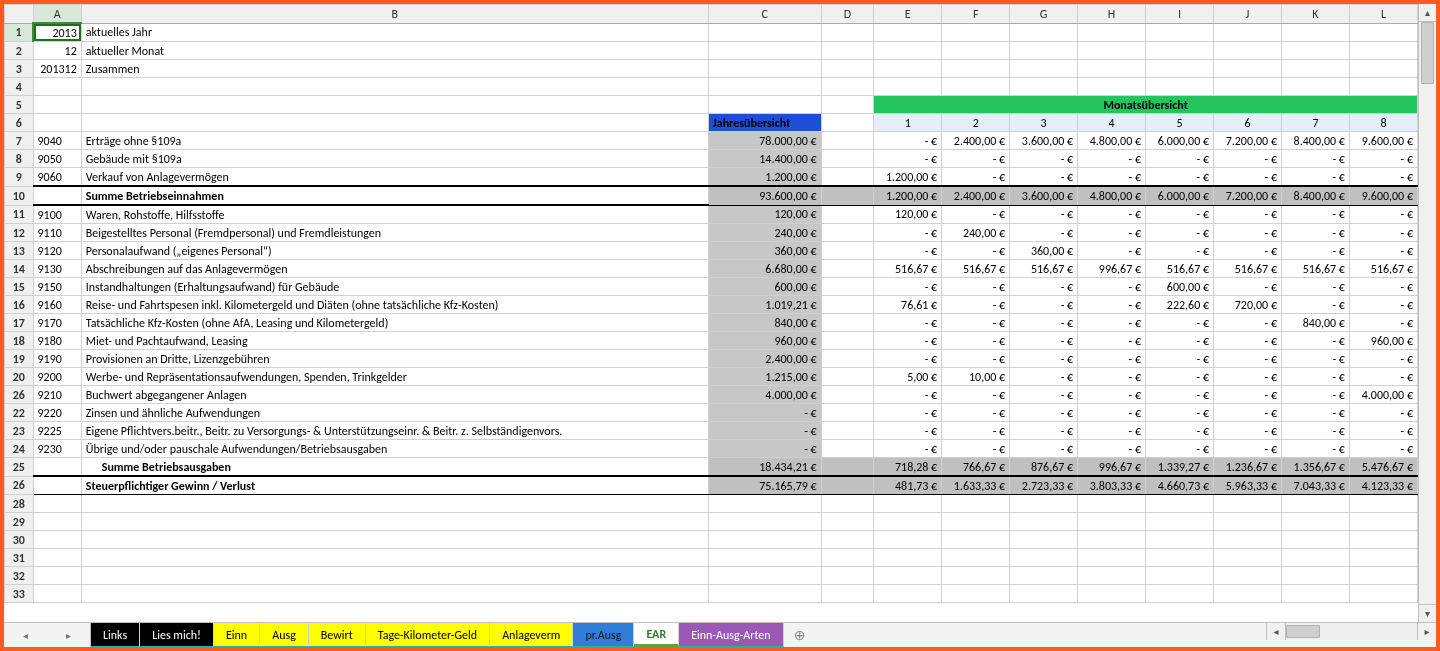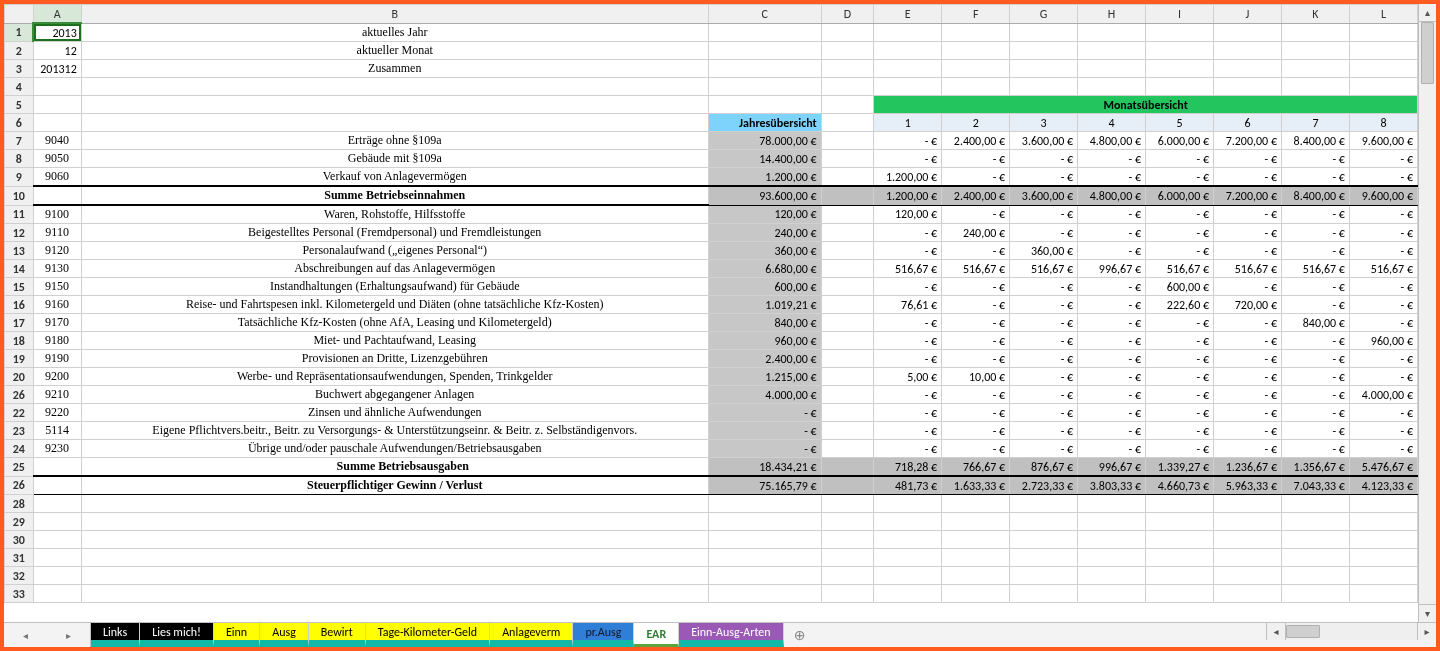--- a/index.html
+++ b/index.html
@@ -82,21 +82,21 @@
   }
   .tab-list {
     display: flex;
     align-items: stretch;
   }
   .tab {
     display: flex;
     align-items: center;
     padding: 0 12px;
     border-right: 1px solid #d0d0d0;
-    border-bottom: 7px solid #14b8a6;
+    border-bottom: 1px solid #14b8a6;
     cursor: pointer;
     white-space: nowrap;
   }
   .tab.black { background: #000; color: #fff; }
   .tab.yellow { background: #ffff00; color: #000; }
   .tab.blue { background: #2f7ed8; color: #0f172a; }
   .tab.active {
     background: #fff;
     border-bottom: 3px solid #5fa33c;
     color: #2e7d32;
@@ -213,23 +213,23 @@
   td.active::after {
     content: '';
     position: absolute;
     right: -3px; bottom: -3px;
     width: 5px; height: 5px;
     background: #1d6f1d;
   }
 
   
   .jahres-th {
-    background: #7dd3fc;
+    background: #1d4ed8;
     font-weight: bold;
-    text-align: right;
+    text-align: left;
   }
   .jahres-cell {
     background: #c7c7c7;
     text-align: right;
     margin-top: 30px;
   }
   .monats-banner {
     background: #22c55e;
     font-weight: bold;
     text-align: center;
@@ -261,21 +261,21 @@
   .sum3-row td {
     background: #c0c0c0;
     border-top: 1px solid #000 !important;
     border-bottom: 1px solid #000 !important;
   }
   .sum3-row td.label {
     background: #fff;
     font-weight: bold;
   }
   .gap-cell { background: #fff; }
-  .help { text-align: center; font-family: Liberation Serif, serif; }
+  .help { text-align: left; }
 </style>
 </head>
 <body>
 
 <div class="viewport">
 
   <div class="grid-wrap">
     <div class="grid">
       <div class="sheet">
         <table class="spreadsheet">
@@ -630,21 +630,21 @@
                 <td class="right">-    €</td>
                 <td class="right">-    €</td>
                 <td class="right">-    €</td>
                 <td class="right">-    €</td>
                 <td class="right">-    €</td>
                 <td class="right">-    €</td>
                 <td class="right">-    €</td>
               </tr>
               <tr>
                 <th class="rowhead">23</th>
-                <td class="help">5114</td>
+                <td class="help">9225</td>
                 <td class="help">Eigene Pflichtvers.beitr., Beitr. zu Versorgungs- &amp; Unterstützungseinr. &amp; Beitr. z. Selbständigenvors.</td>
                 <td class="jahres-cell right">-    €</td>
                 <td class="gap-cell"></td>
                 <td class="right">-    €</td>
                 <td class="right">-    €</td>
                 <td class="right">-    €</td>
                 <td class="right">-    €</td>
                 <td class="right">-    €</td>
                 <td class="right">-    €</td>
                 <td class="right">-    €</td>

